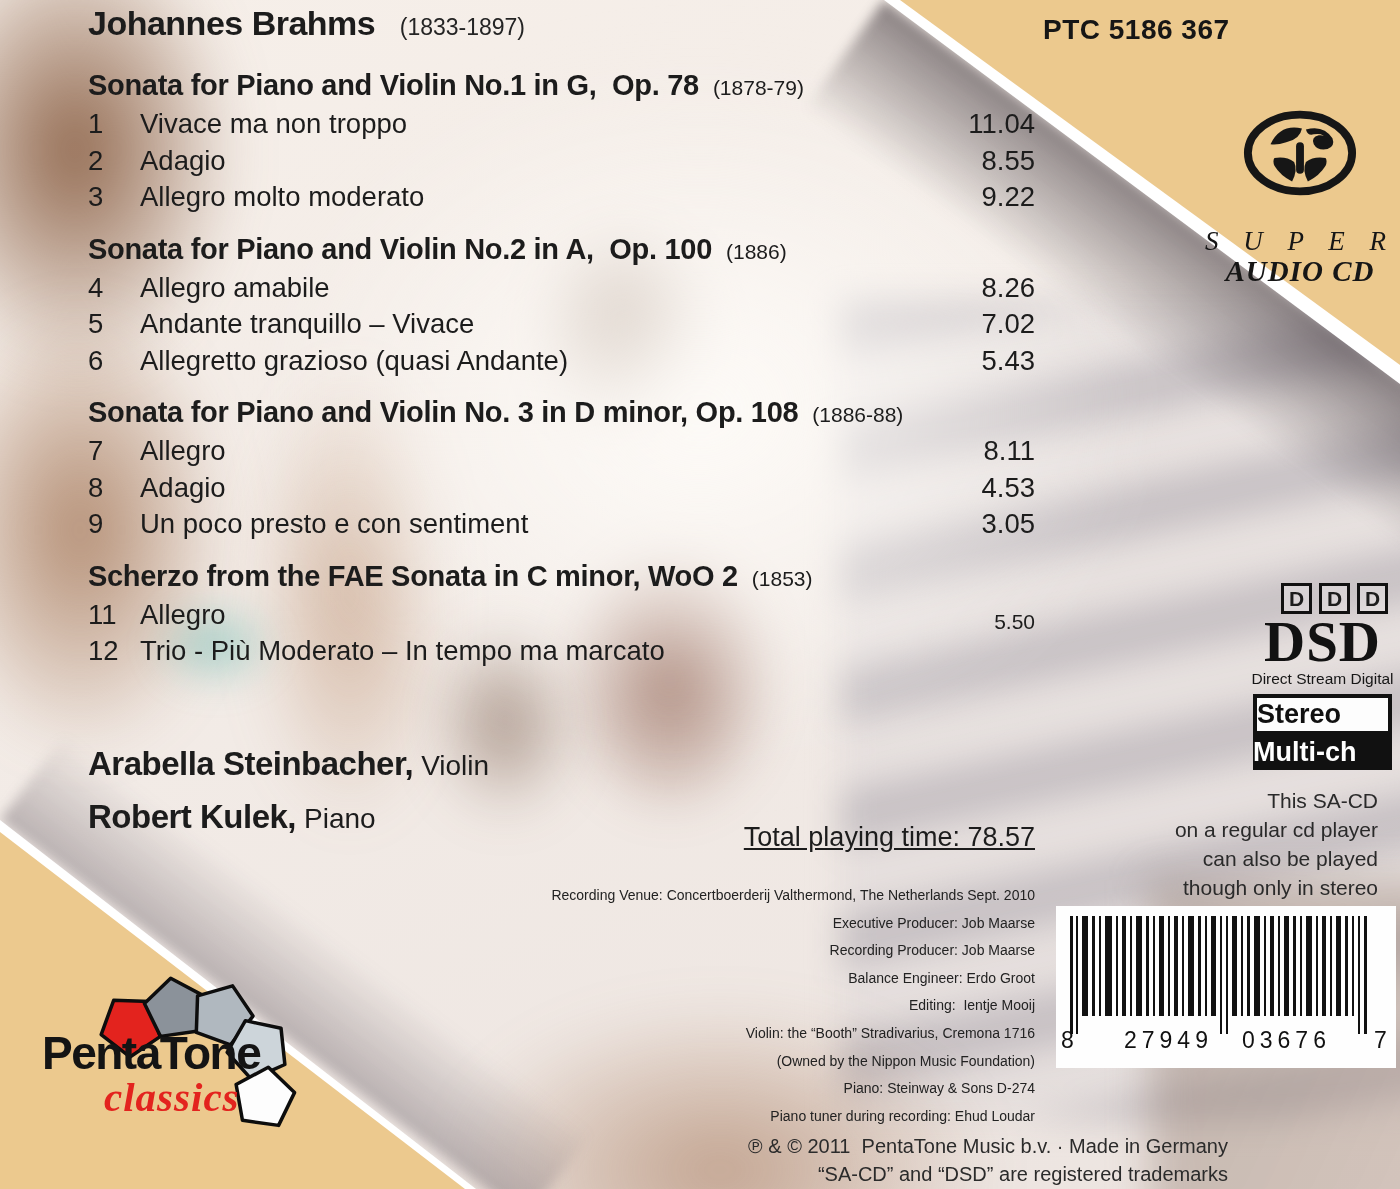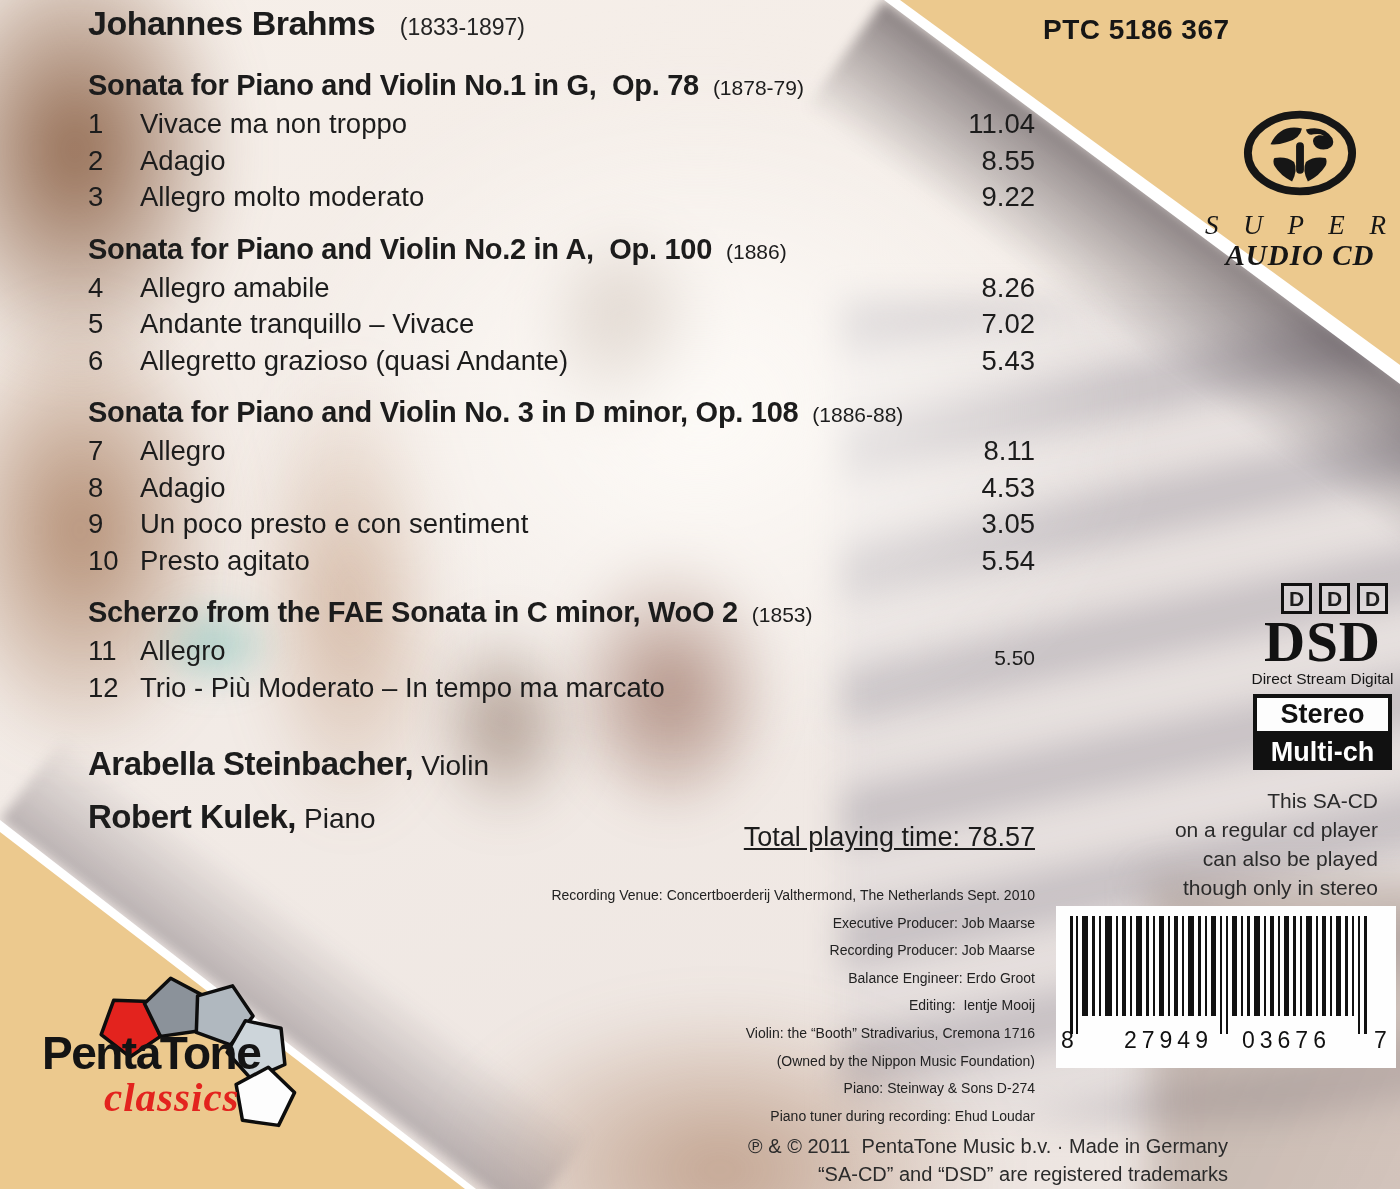--- a/index.html
+++ b/index.html
@@ -68,31 +68,31 @@
   .total-time{position:absolute;left:88px;top:822px;width:947px;text-align:right;
     font-size:27px;z-index:10;text-decoration:underline;}
   .credits{position:absolute;left:88px;top:882px;width:947px;text-align:right;
     font-size:14px;line-height:27.6px;z-index:10;color:#222;}
   .credits div{white-space:pre;}
   
   .catalog{position:absolute;left:1043px;top:14px;font-size:28px;font-weight:700;
     letter-spacing:.5px;z-index:10;color:#161616;}
   .sacd{position:absolute;left:1205px;top:108px;width:190px;text-align:center;z-index:10;}
   .sacd-super{font-family:"Liberation Serif",serif;font-style:italic;font-size:27px;
-    letter-spacing:9px;margin-top:4px;color:#161616;}
+    letter-spacing:9px;margin-top:20px;color:#161616;}
   .sacd-audiocd{font-family:"Liberation Serif",serif;font-style:italic;font-weight:700;
     font-size:29px;letter-spacing:1px;margin-top:-2px;color:#161616;}
   .ddd{position:absolute;left:1281px;top:583px;display:flex;gap:7px;z-index:10;}
   .ddd span{width:31px;height:31px;border:3px solid #111;display:flex;align-items:center;
     justify-content:center;font-size:21px;font-weight:700;background:rgba(255,255,255,.25);}
   .dsd{position:absolute;left:1240px;top:614px;width:165px;text-align:center;z-index:10;}
   .dsd-label{font-family:"Liberation Serif",serif;font-weight:700;font-size:57px;
     line-height:56px;letter-spacing:1px;color:#121212;}
   .dsd-sub{font-size:15.5px;font-weight:500;margin-top:0;color:#161616;}
-  .chan{position:absolute;left:1253px;top:694px;width:139px;z-index:10;text-align:center;}
+  .chan{position:absolute;left:1253px;top:694px;width:139px;z-index:10;text-align:left;}
   .chan-stereo{border:4px solid #111;background:#fdfdfd;color:#111;font-size:27px;
     font-weight:700;line-height:33px;}
   .chan-multi{background:#111;color:#fff;font-size:27px;font-weight:700;line-height:35px;}
   .sacd-note{position:absolute;left:1130px;top:786px;width:248px;text-align:right;
     font-size:21px;line-height:29px;z-index:10;color:#2a2a2a;}
   
   .barcode{position:absolute;left:1056px;top:906px;width:340px;height:162px;
     background:#fefefe;z-index:10;}
   .barcode svg{position:absolute;left:12px;top:10px;}
   .bc-digits span{position:absolute;font-size:23px;color:#111;bottom:14px;}
@@ -188,25 +188,20 @@
         </div>
       <div class="trk">
           <span class="trk-num">8</span>
           <span class="trk-title">Adagio</span>
           <span class="trk-time">4.53</span>
         </div>
       <div class="trk">
           <span class="trk-num">9</span>
           <span class="trk-title">Un poco presto e con sentiment</span>
           <span class="trk-time">3.05</span>
-        </div>
-      <div class="trk">
-          <span class="trk-num">10</span>
-          <span class="trk-title">Presto agitato</span>
-          <span class="trk-time">5.54</span>
         </div>
     </div>
 
     <div class="sec sec-rel">
       <div class="sec-head"><span>Scherzo from the FAE Sonata in C minor, WoO 2</span><span class="sec-year">(1853)</span></div>
       <div class="trk">
           <span class="trk-num">11</span>
           <span class="trk-title">Allegro</span>
           <span class="trk-time"></span>
         </div>

